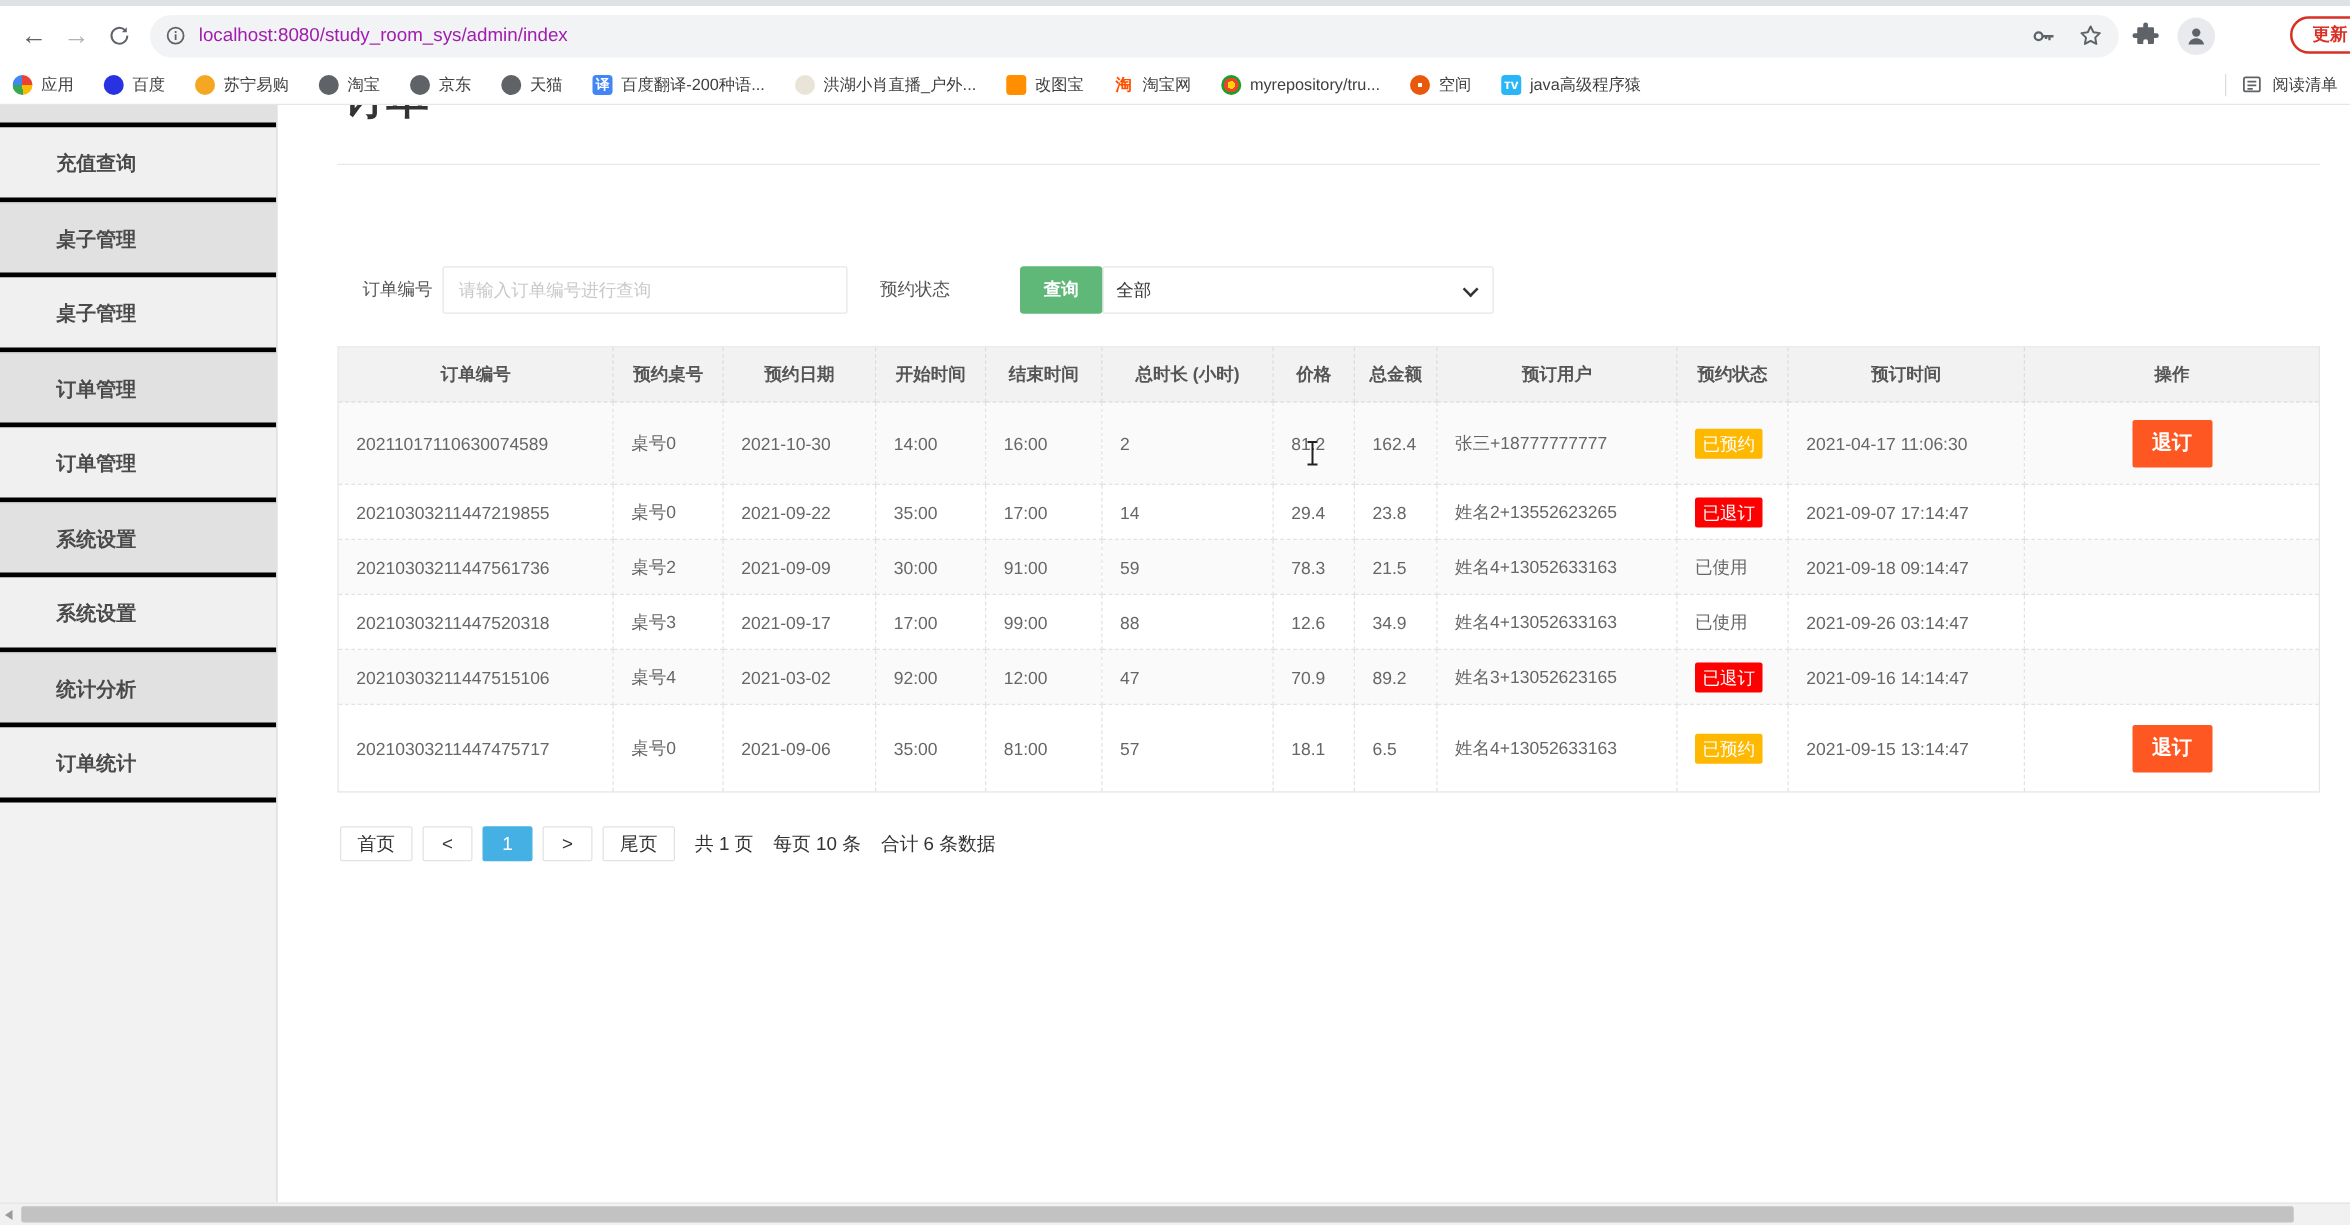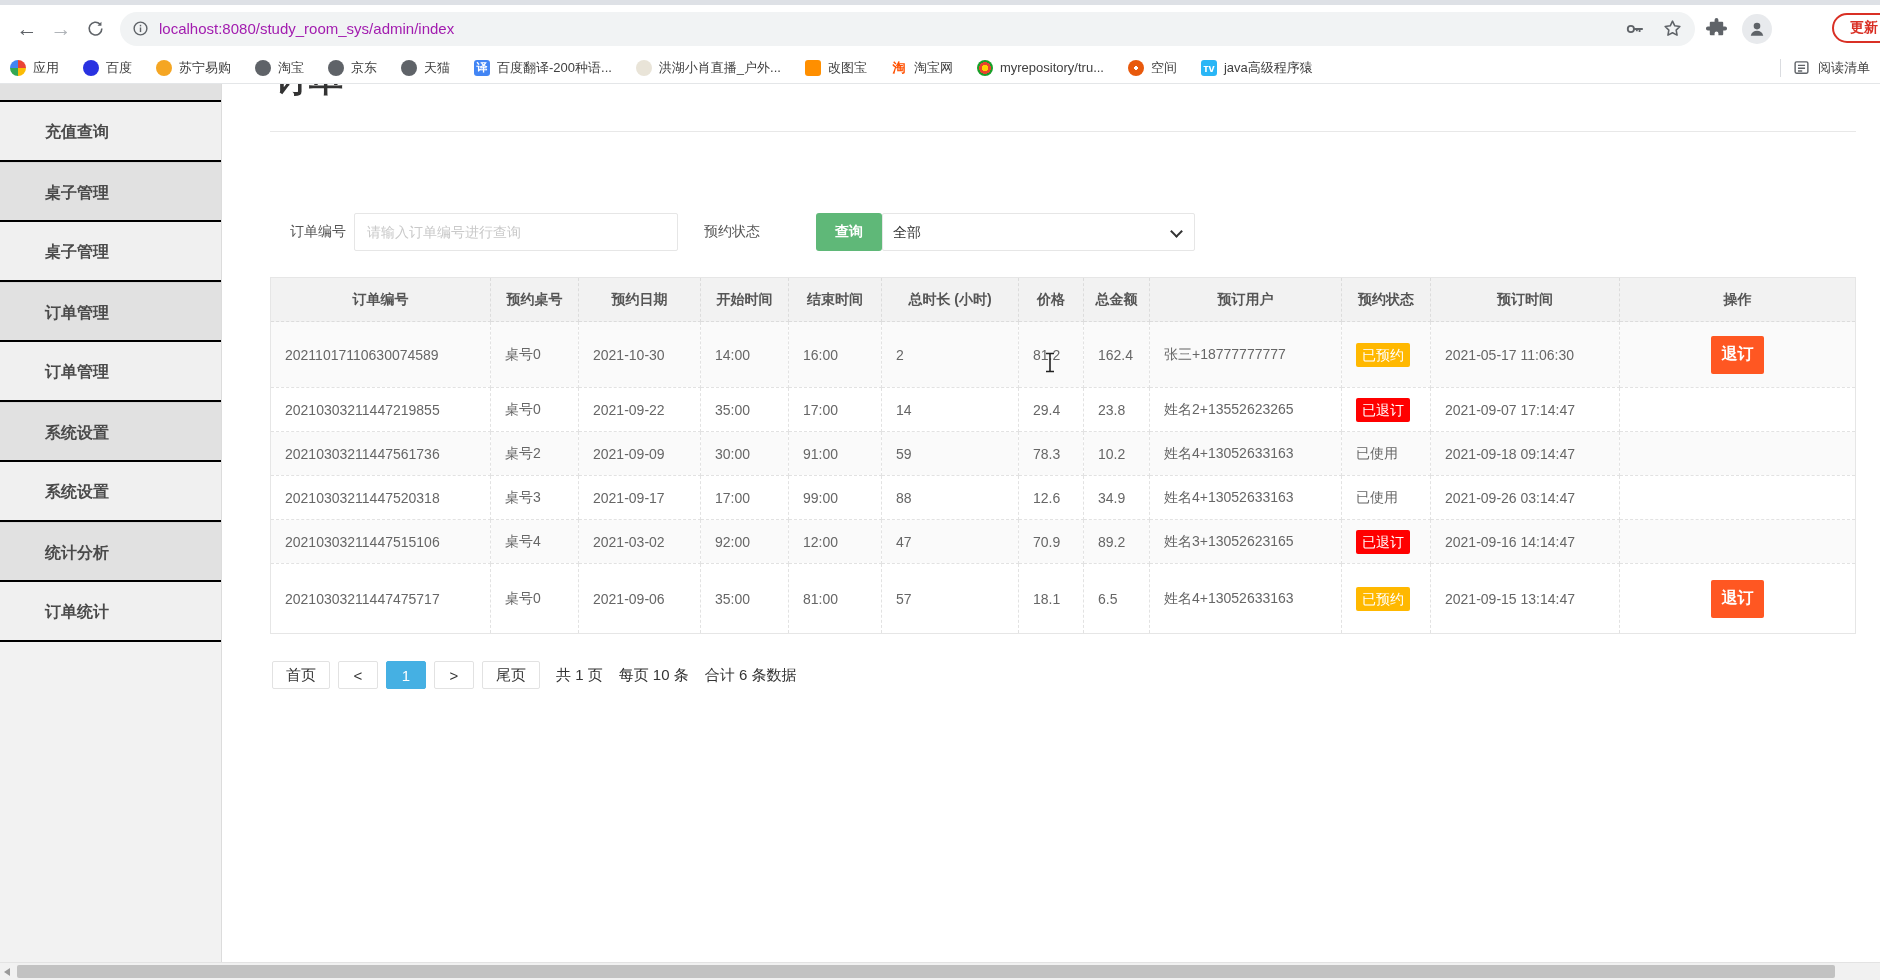--- a/index.html
+++ b/index.html
@@ -34,21 +34,21 @@
   .bm-right { display:flex; align-items:center; gap:8px; border-left:1px solid #dadce0;
               padding-left:12px; margin-left:8px; flex:0 0 auto; max-width:92px; overflow:hidden; }
   .bm-right .bm-label { white-space:nowrap; }
 
   
   .page { position:absolute; top:84px; left:0; right:0; bottom:18px; background:#fff; display:flex; }
 
   
   .sidebar { width:222px; background:#f2f2f2; border-right:1px solid #dcdcdc; overflow:hidden; flex:0 0 auto; }
   .side-item { height:60px; line-height:60px; padding-left:45px; font-size:16px; font-weight:700;
-               color:#4a4a4a; background:#f0f0f0; border-bottom:2px solid #000000; cursor:pointer; }
+               color:#4a4a4a; background:#f0f0f0; border-bottom:4px solid #000000; cursor:pointer; }
   .side-item.hdr { background:#e1e1e1; border-top:1px solid #d6d6d6; }
   .side-item.cut { margin-top:-42px; }
 
   
   .main { flex:1; padding:0 25px 0 48px; }
   .heading-clip { height:18px; overflow:hidden; margin-left:5px; }
   .heading-clip h1 { font-size:34px; line-height:46px; color:#333; font-weight:700; margin-top:-28px; }
   .divider { border:none; border-top:1px solid #e8e8e8; margin-top:29px; }
 
   .search-row { display:flex; align-items:center; margin-top:80px; margin-left:20px; height:40px; }
@@ -74,21 +74,21 @@
   table.orders td { color:#666; font-size:14px; padding:0 14px; border-right:1px dashed #e2e2e2;
                     border-bottom:1px dashed #e2e2e2; overflow:hidden; white-space:nowrap; }
   table.orders th:last-child, table.orders td:last-child { border-right:none; }
   table.orders tbody tr:nth-child(odd) { background:#fafafa; }
   table.orders tbody tr:nth-child(1) td { height:66px; }
   table.orders tbody tr td { height:44px; }
   table.orders tbody tr:nth-child(6) td { height:70px; }
   .badge { display:inline-block; padding:5px 6px; border-radius:2px; color:#fff; font-size:14px; line-height:1; }
   .badge.orange { background:#FFB800; }
   .badge.red { background:#FF0000; }
-  .cancel-btn { width:53px; height:38px; background:#FF5722; color:#fff; border:none; border-radius:2px;
+  .cancel-btn { width:64px; height:38px; background:#FF5722; color:#fff; border:none; border-radius:2px;
                 font-size:16px; font-weight:700; cursor:pointer; }
 
   
   .pager { display:flex; align-items:center; margin-top:27px; margin-left:2px; gap:8px; font-size:15px; color:#333; }
   .pg-btn { min-width:40px; height:28px; padding:0 13px; border:1px solid #e2e2e2; background:#fff;
             border-radius:2px; display:inline-flex; align-items:center; justify-content:center;
             color:#333; cursor:pointer; }
   .pg-btn.active { background:#45B0E3; border-color:#45B0E3; color:#fff; }
   .pg-info { margin-left:8px; }
 
@@ -278,21 +278,21 @@
             <td>20211017110630074589</td>
             <td>桌号0</td>
             <td>2021-10-30</td>
             <td>14:00</td>
             <td>16:00</td>
             <td>2</td>
             <td>81.2</td>
             <td>162.4</td>
             <td>张三+18777777777</td>
             <td><span class="badge orange">已预约</span></td>
-            <td>2021-05-17 11:06:30</td>
+            <td>2021-04-17 11:06:30</td>
             <td style="text-align: center;"><button class="cancel-btn">退订</button></td>
           </tr>
           <tr>
             <td>20210303211447219855</td>
             <td>桌号0</td>
             <td>2021-09-22</td>
             <td>35:00</td>
             <td>17:00</td>
             <td>14</td>
             <td>29.4</td>
@@ -303,21 +303,21 @@
             <td style="text-align: center;"></td>
           </tr>
           <tr>
             <td>20210303211447561736</td>
             <td>桌号2</td>
             <td>2021-09-09</td>
             <td>30:00</td>
             <td>91:00</td>
             <td>59</td>
             <td>78.3</td>
-            <td>10.2</td>
+            <td>21.5</td>
             <td>姓名4+13052633163</td>
             <td>已使用</td>
             <td>2021-09-18 09:14:47</td>
             <td style="text-align: center;"></td>
           </tr>
           <tr>
             <td>20210303211447520318</td>
             <td>桌号3</td>
             <td>2021-09-17</td>
             <td>17:00</td>

